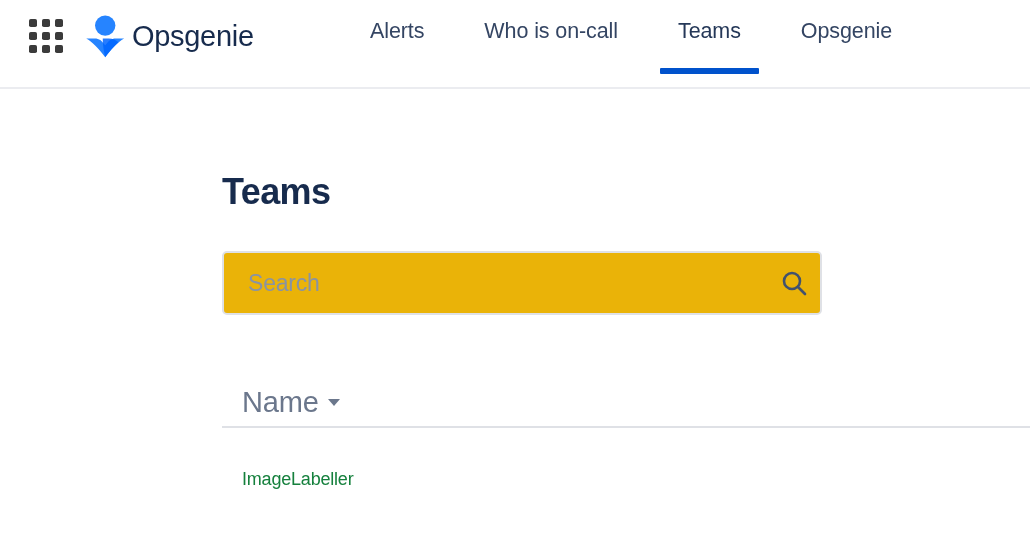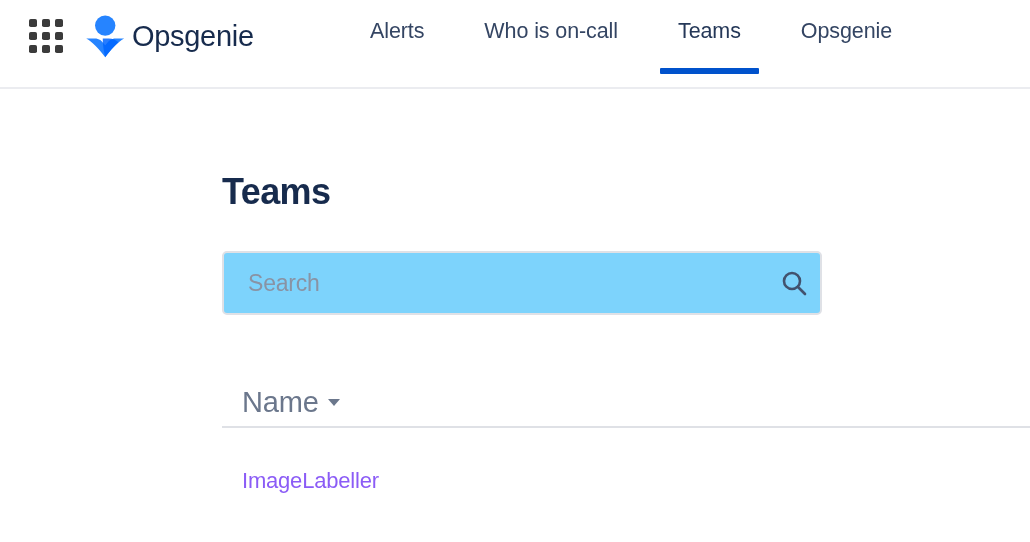--- a/index.html
+++ b/index.html
@@ -130,21 +130,21 @@
     letter-spacing: -0.6px;
     line-height: 1;
   }
 
   .search-wrap {
     position: absolute;
     left: 222px;
     top: 162px;
     width: 600px;
     height: 64px;
-    background: #7dd3fc;
+    background: #eab308;
     border: 2px solid #dfe1e6;
     border-radius: 5px;
     box-sizing: border-box;
     display: flex;
     align-items: center;
     cursor: text;
   }
   .search-input {
     border: 0;
     outline: 0;
@@ -210,22 +210,22 @@
 
   .row {
     position: absolute;
     left: 242px;
     top: 381px;
     display: flex;
     align-items: center;
     cursor: pointer;
   }
   .row-name {
-    font-size: 22px;
-    color: #8b5cf6;
+    font-size: 18px;
+    color: #15803d;
     letter-spacing: -0.2px;
     line-height: 1;
   }
 </style>
 </head>
 <body>
 
 <div class="topnav">
 
   <div class="app-switcher">

